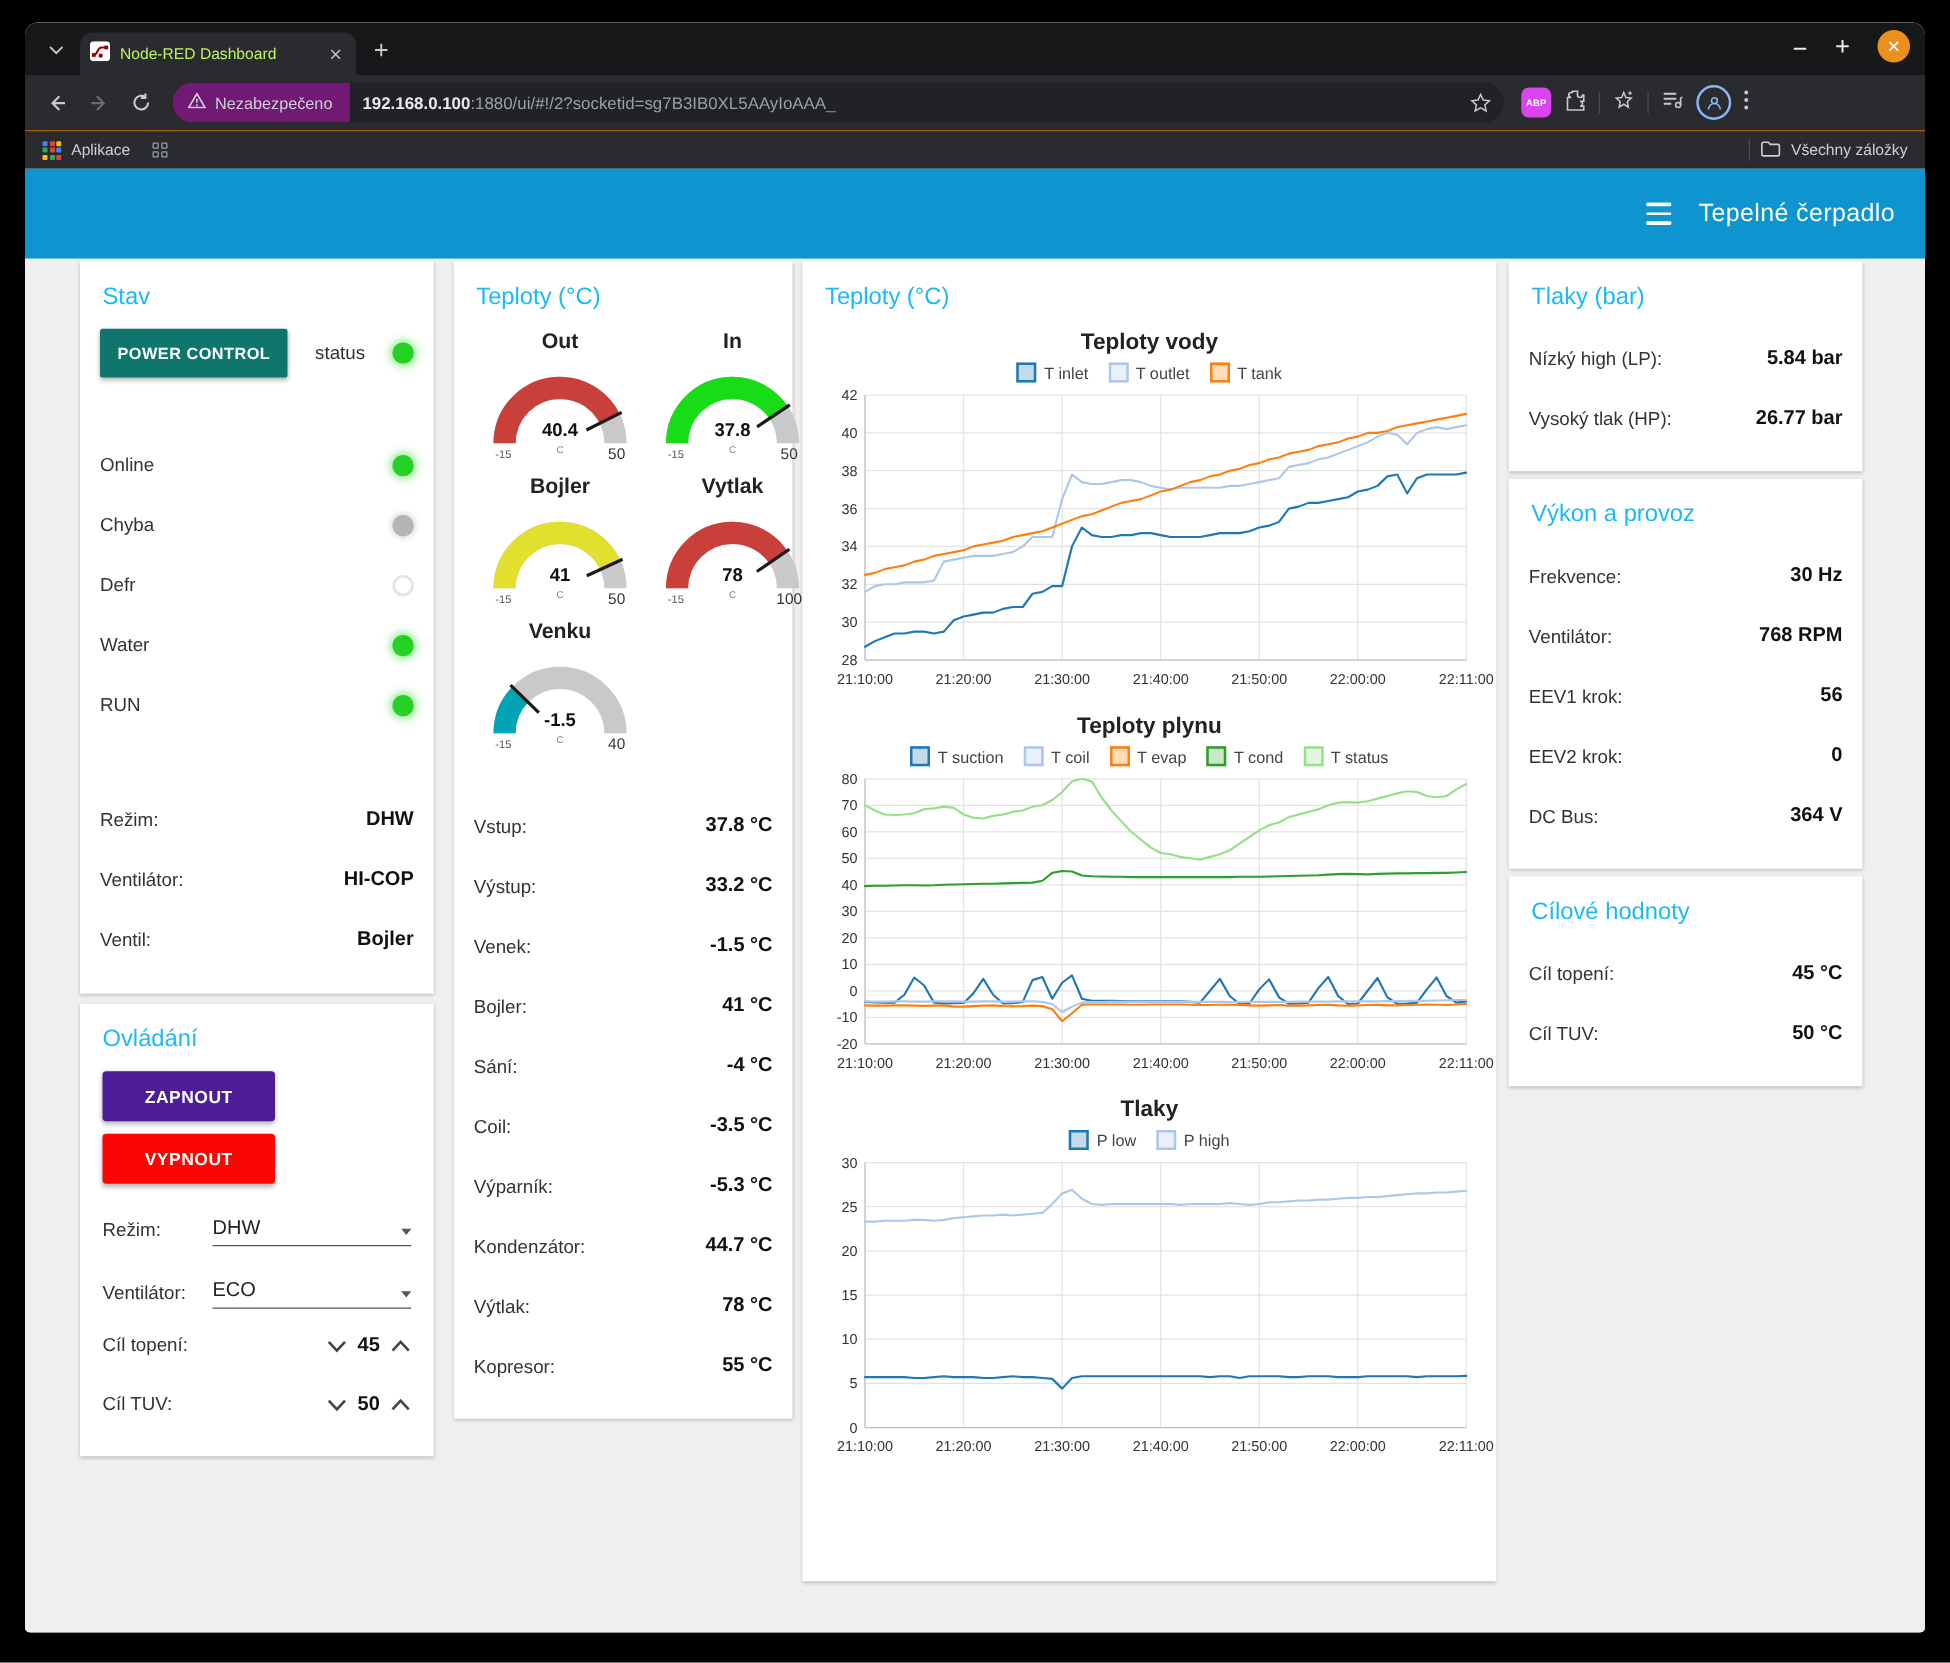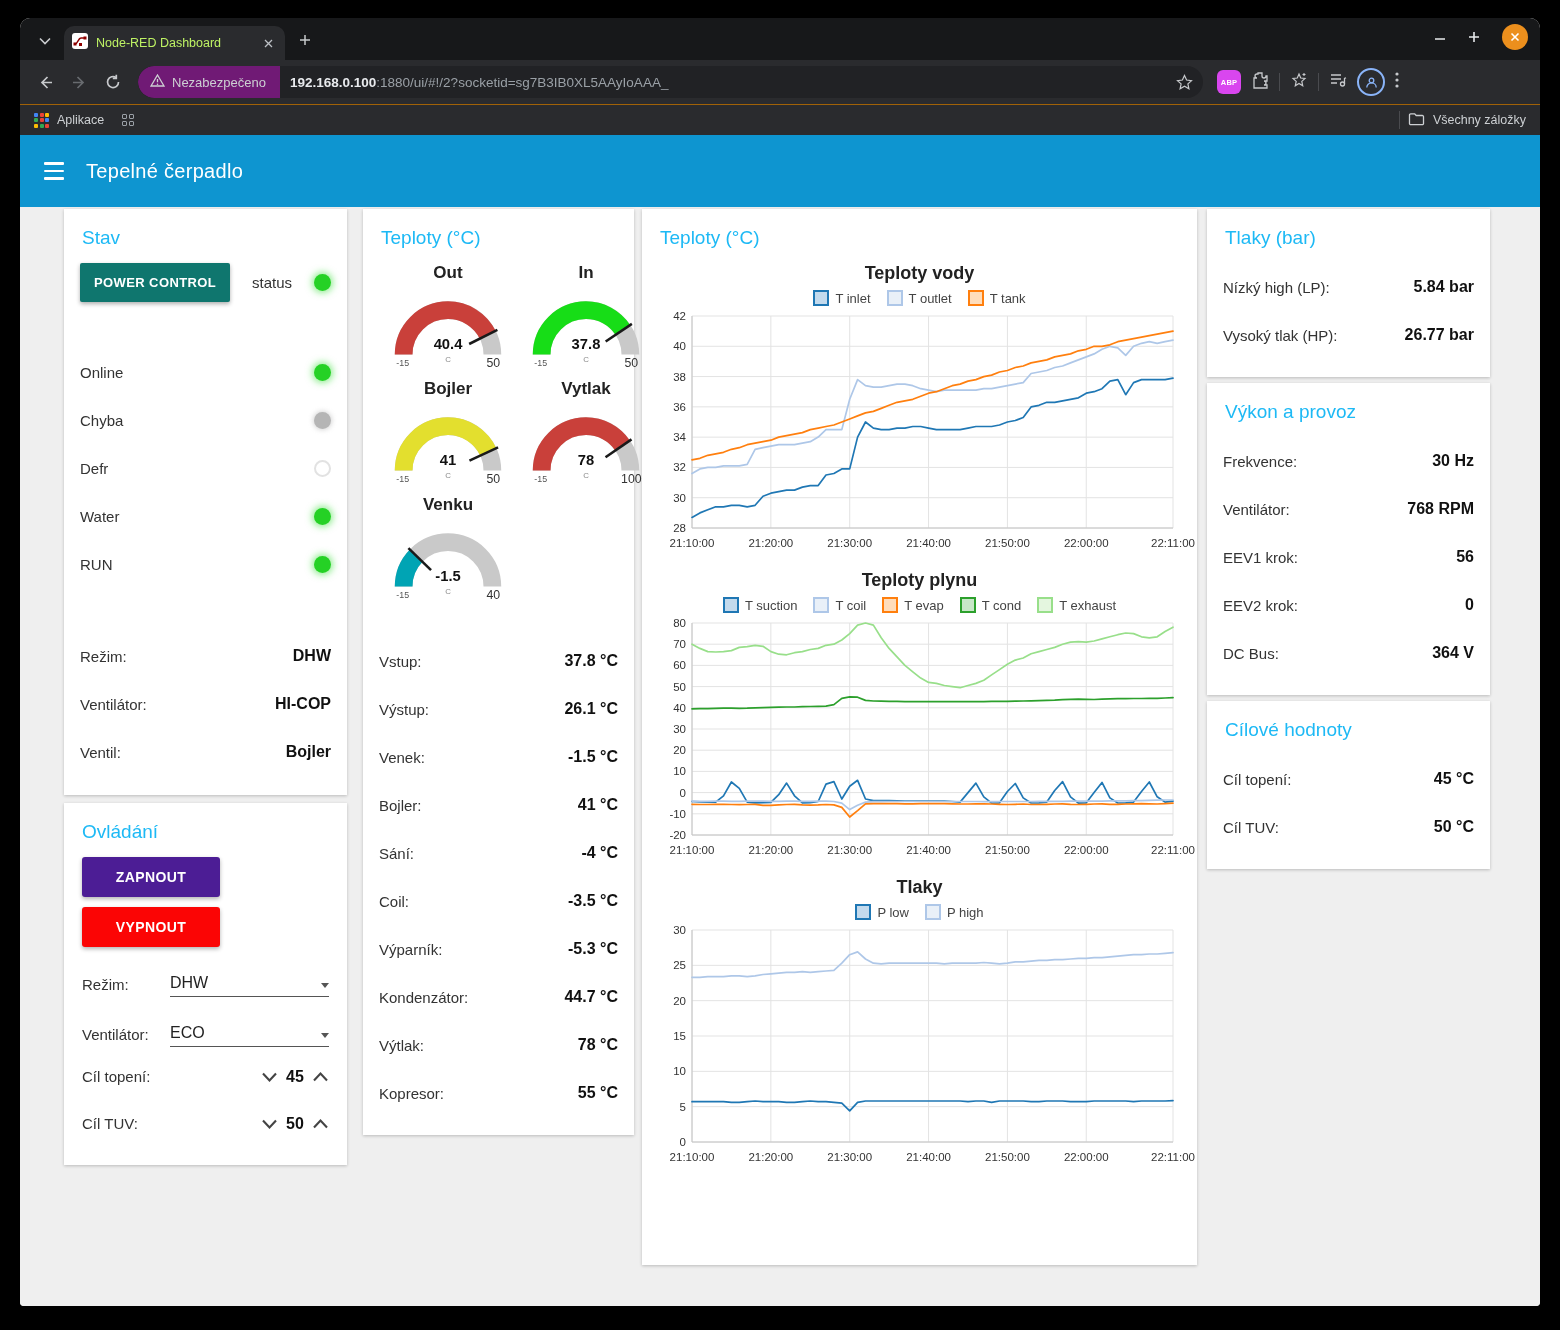--- a/index.html
+++ b/index.html
@@ -31,21 +31,21 @@
   .avatar{width:24px;height:24px;border-radius:50%;border:2px solid #8ab4f8;display:flex;align-items:center;justify-content:center;color:#8ab4f8;}
 
   .bookmarks{height:30px;background:#2a2b2e;display:flex;align-items:center;padding:0 14px;color:#cdd0d3;font-size:12.5px;gap:8px;flex:none;border-top:1px solid #a16207;}
   .bk-spacer{flex:1;}
   .grid9{display:grid;grid-template-columns:repeat(3,4px);grid-template-rows:repeat(3,4px);gap:1.5px;}
   .grid9 i{border-radius:1px;}
   .grid4{display:grid;grid-template-columns:repeat(2,5px);grid-template-rows:repeat(2,5px);gap:2px;}
   .grid4 i{border:1.4px solid #9aa0a6;border-radius:1px;}
 
   
-  .appheader{height:72px;background:#0e95d0;display:flex;align-items:center;padding:0 24px;gap:22px;flex:none;}
+  .appheader{height:72px;background:#0e95d0;display:flex;align-items:center;padding:0 24px;gap:22px;flex:none;justify-content:flex-end;}
   .hamburger{display:flex;flex-direction:column;gap:5px;cursor:pointer;}
   .hamburger i{width:20px;height:2.4px;background:#fff;border-radius:1px;}
   .apptitle{color:#fff;font-size:20px;letter-spacing:.3px;}
 
   .content{flex:1;display:flex;gap:16px;padding:2px 44px 0 44px;align-items:flex-start;background:#efefef;overflow:hidden;}
   .col{display:flex;flex-direction:column;}
   .col1{width:283px;}
   .col2{width:271px;}
   .col3{width:555px;margin-left:-8px;}
   .col4{width:283px;margin-left:-6px;}
@@ -412,21 +412,21 @@
               </svg>
             </div>
           </div>
         <div class="tvalues" id="tvalues">
             <div class="row48">
               <span class="lbl">Vstup:</span>
               <span class="val">37.8 °C</span>
             </div>
             <div class="row48">
               <span class="lbl">Výstup:</span>
-              <span class="val">26.1 °C</span>
+              <span class="val">33.2 °C</span>
             </div>
             <div class="row48">
               <span class="lbl">Venek:</span>
               <span class="val">-1.5 °C</span>
             </div>
             <div class="row48">
               <span class="lbl">Bojler:</span>
               <span class="val">41 °C</span>
             </div>
             <div class="row48">
@@ -529,21 +529,21 @@
                 <span class="leg-item">
                   <span class="leg-swatch" style="border-color: rgb(255, 127, 14); background: rgb(255, 221, 187);"></span>
                   <span>T evap</span>
                 </span>
                 <span class="leg-item">
                   <span class="leg-swatch" style="border-color: rgb(44, 160, 44); background: rgb(200, 231, 200);"></span>
                   <span>T cond</span>
                 </span>
                 <span class="leg-item">
                   <span class="leg-swatch" style="border-color: rgb(152, 223, 138); background: rgb(228, 246, 223);"></span>
-                  <span>T exhaust</span>
+                  <span>T status</span>
                 </span>
               </div>
               <svg width="523" height="250" viewBox="0 0 523 250" class="plot">
                 <line x1="34" y1="218" x2="515" y2="218" stroke="#e3e3e3" stroke-width="1"></line>
                 <text x="28" y="222" font-size="11.5" fill="#333" text-anchor="end" font-family="Liberation Sans, sans-serif">-20</text>
                 <line x1="34" y1="196.8" x2="515" y2="196.8" stroke="#e3e3e3" stroke-width="1"></line>
                 <text x="28" y="200.8" font-size="11.5" fill="#333" text-anchor="end" font-family="Liberation Sans, sans-serif">-10</text>
                 <line x1="34" y1="175.60000000000002" x2="515" y2="175.60000000000002" stroke="#e3e3e3" stroke-width="1"></line>
                 <text x="28" y="179.60000000000002" font-size="11.5" fill="#333" text-anchor="end" font-family="Liberation Sans, sans-serif">0</text>
                 <line x1="34" y1="154.39999999999998" x2="515" y2="154.39999999999998" stroke="#e3e3e3" stroke-width="1"></line>

